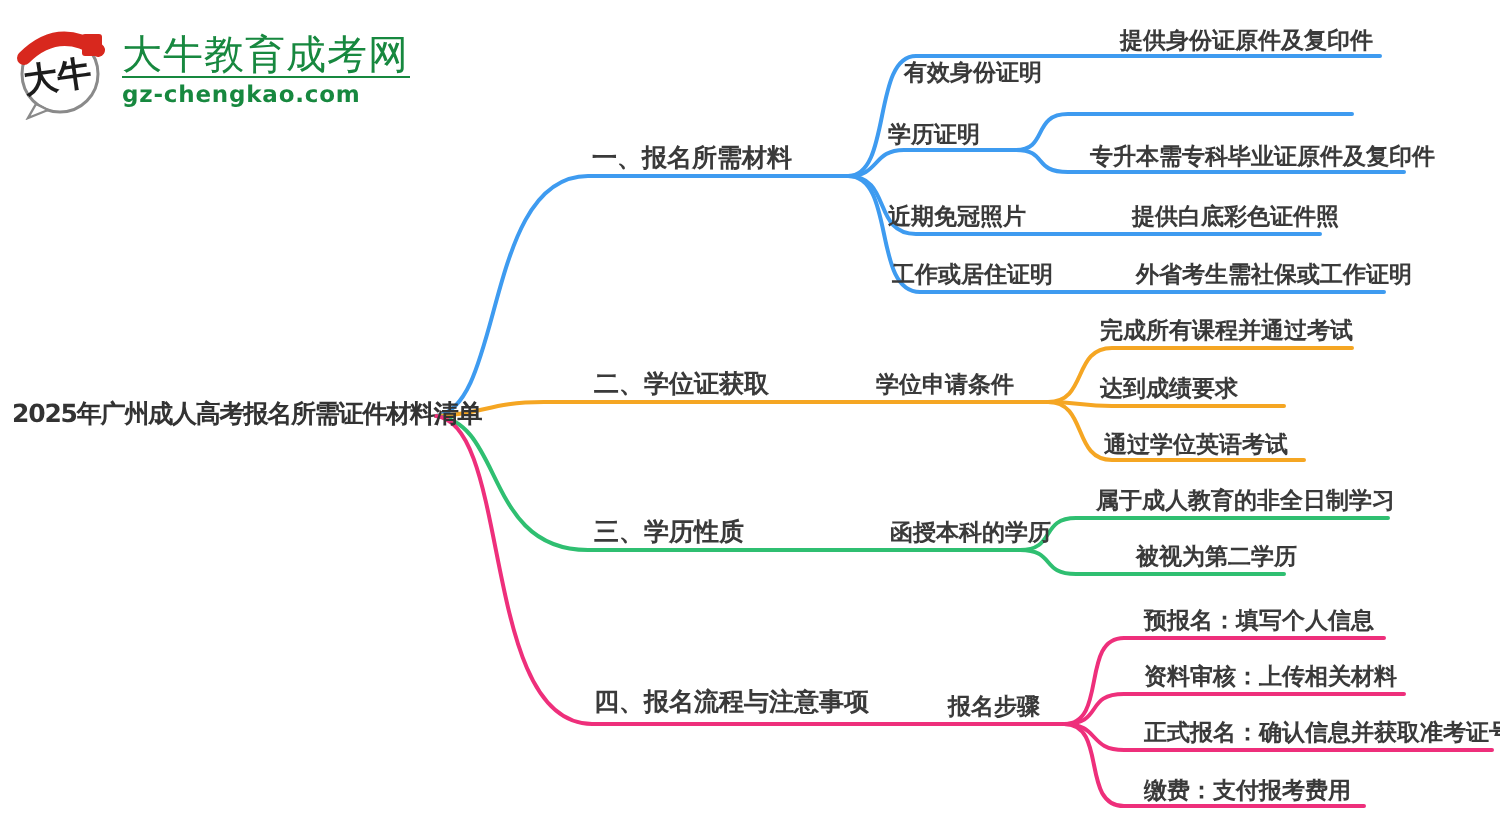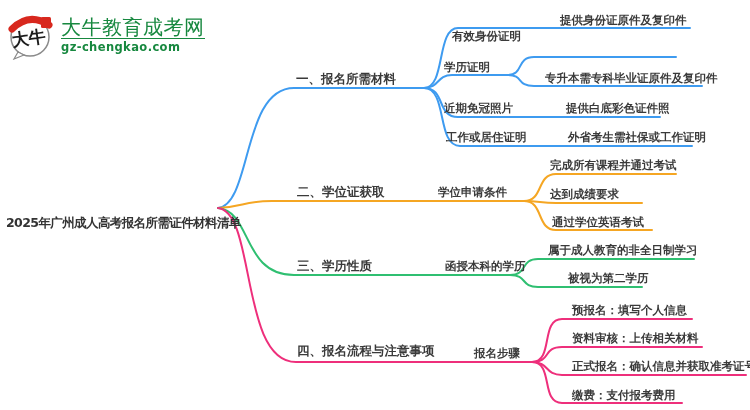--- a/index.html
+++ b/index.html
@@ -27,21 +27,21 @@
     font-weight:700;
     color:var(--txt);
     white-space:nowrap;
     line-height:14px;
   }
   .branch-label{font-size:12.5px;}
   .root-title{
     position:absolute;
     left:6px;top:199px;width:214px;
     font-size:12.5px;font-weight:700;color:#333;
-    white-space:nowrap;letter-spacing:-0.6px;margin-top:16px;
+    white-space:nowrap;letter-spacing:-0.6px;
   }
   
   .logo{position:absolute;left:8px;top:10px;display:flex;align-items:flex-start;}
   .logo-badge{position:relative;width:46px;height:50px;}
   .logo-text{margin-left:7px;margin-top:8px;}
   .logo-brand{
     font-size:20px;font-weight:400;color:var(--logo-green);
     letter-spacing:0.5px;line-height:19px;
     border-bottom:1px solid var(--logo-green);
     padding-bottom:1px;

